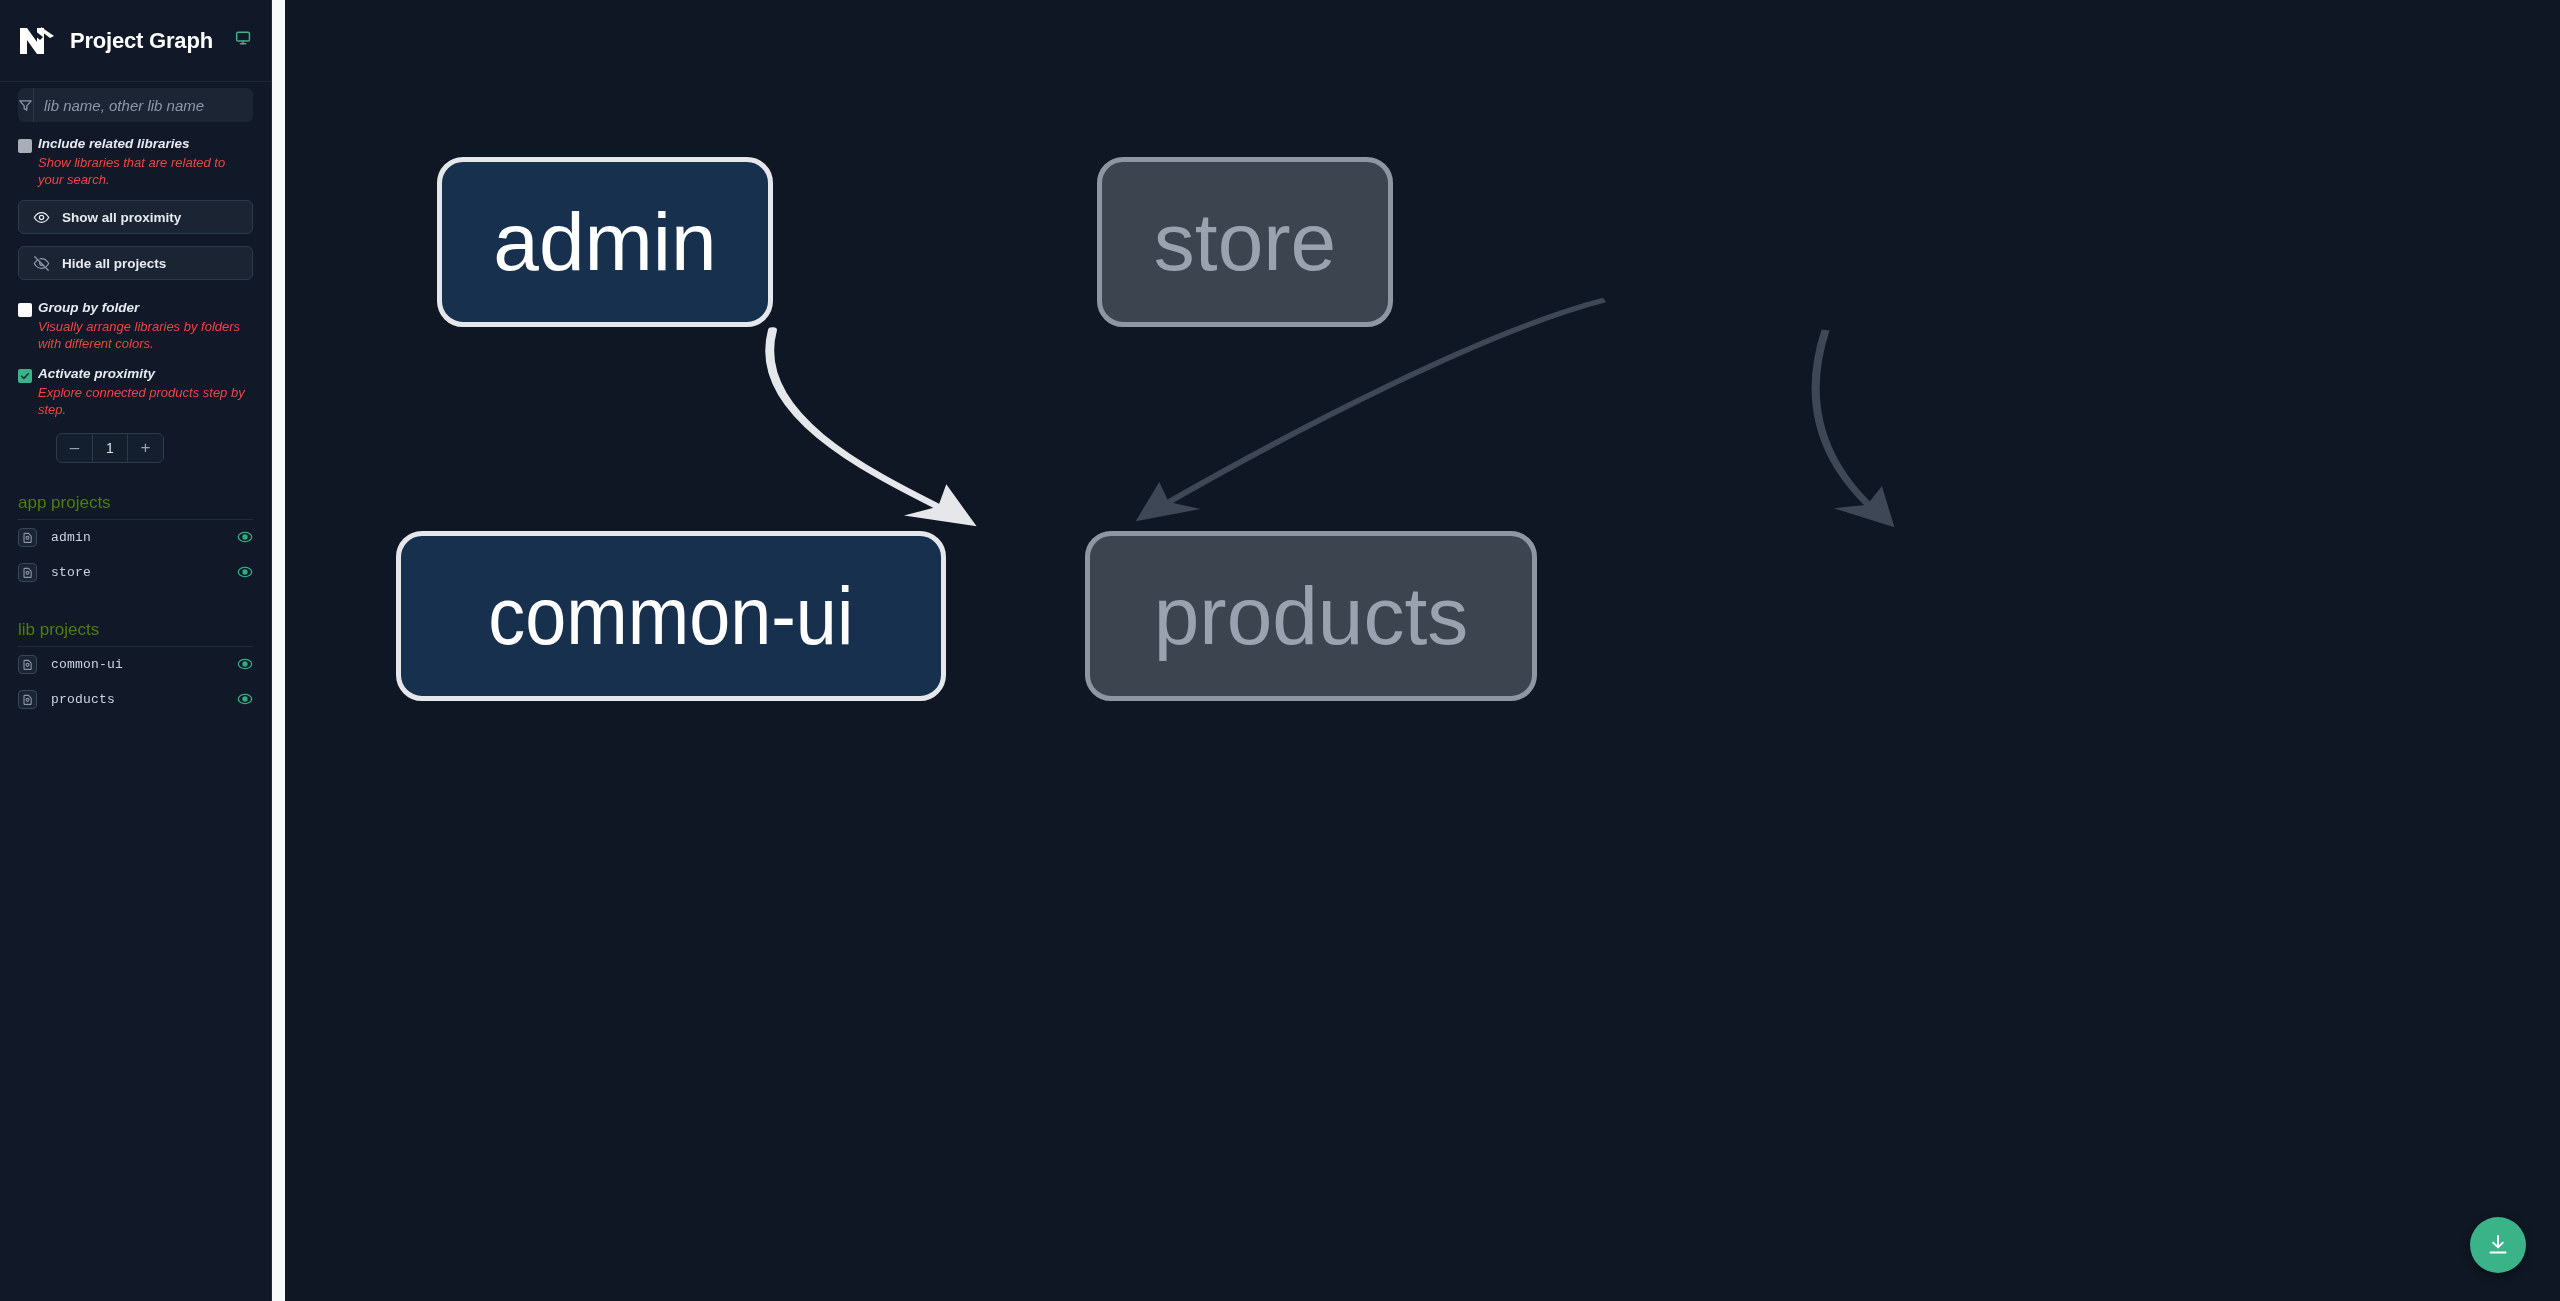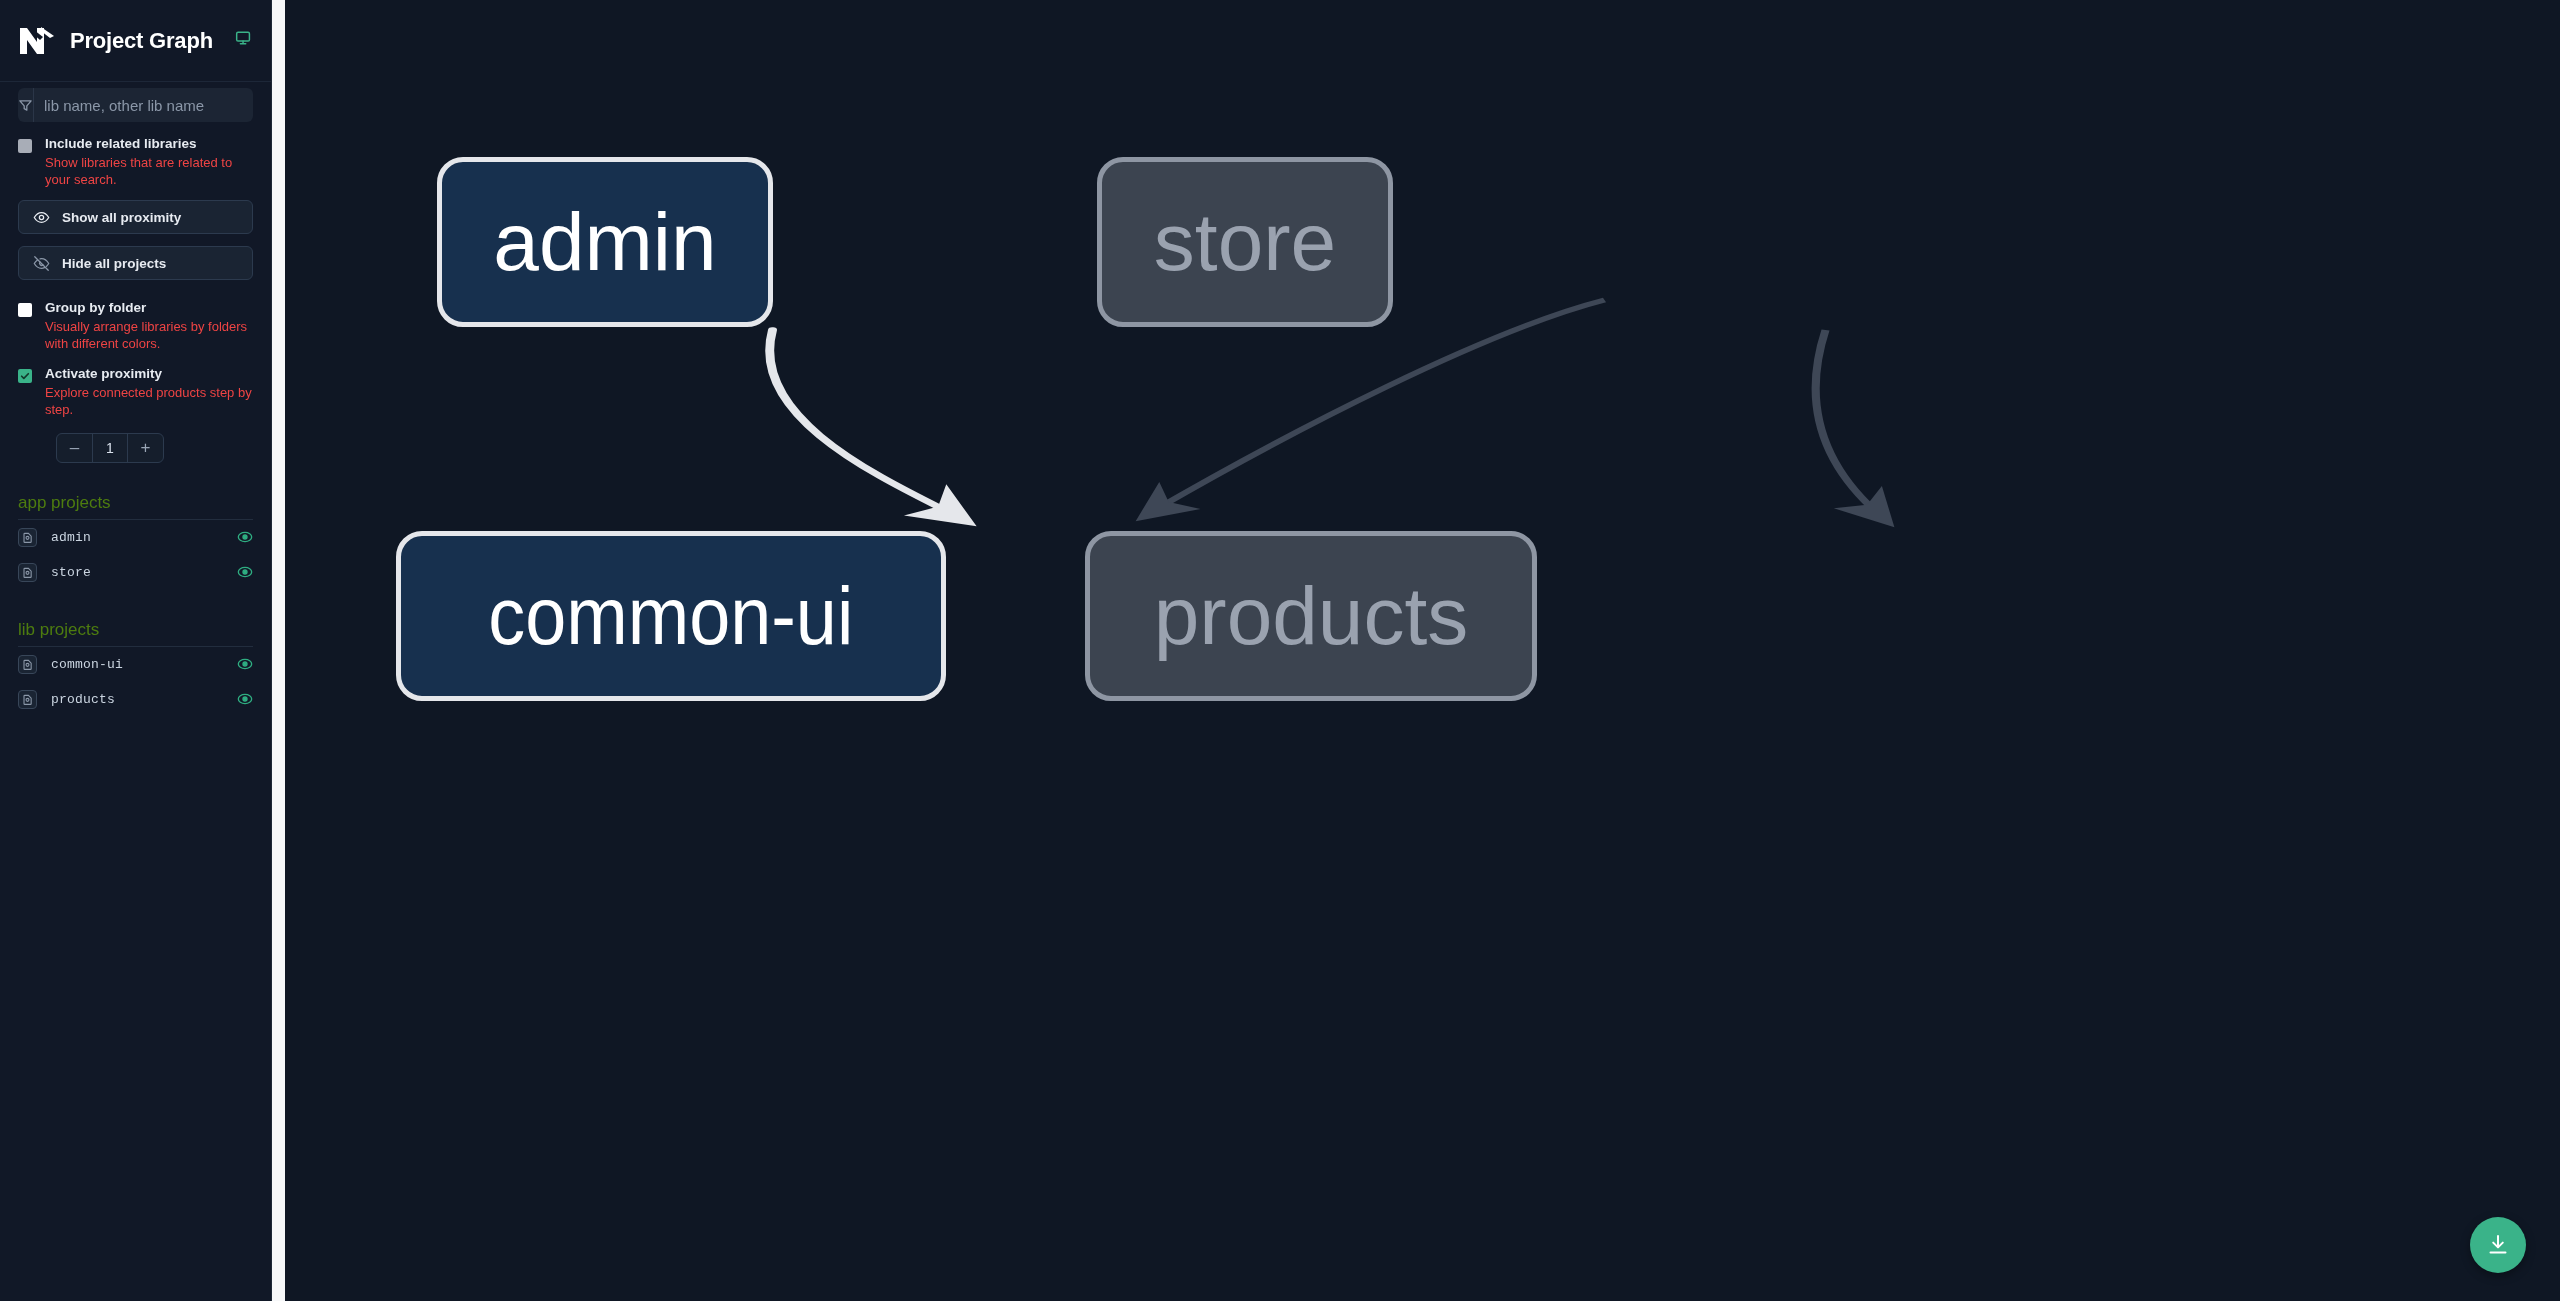--- a/index.html
+++ b/index.html
@@ -55,25 +55,26 @@
     width: 36px; display: flex; align-items: center; justify-content: center;
     border-right: 1px solid #2b3purpose;
     border-right: 1px solid #2b3648;
   }
   .filter-icon { width: 15px; height: 15px; }
   .search-input {
     flex: 1; background: transparent; border: none; outline: none;
     color: #8b5cf6; font-size: 15px;
     font-family: "Liberation Sans", sans-serif;
     padding: 0 10px;
+    font-style: italic;
   }
   .search-input::placeholder { color: #8b97a8; }
 
   
-  .cb-row { display: flex; gap: 13px; margin-top: 14px; }
+  .cb-row { display: flex; gap: 6px; margin-top: 14px; font-style: italic; }
   .cb-box {
     width: 14px; height: 14px; flex: 0 0 14px; margin-top: 3px;
     border-radius: 2px; background: #a8adb7;
     display: flex; align-items: center; justify-content: center;
   }
   .cb-box.white { background: #ffffff; }
   .cb-box.checked { background: #3ab389; }
   .cb-check { width: 10px; height: 10px; display: none; }
   .cb-box.checked .cb-check { display: block; }
   .cb-text { flex: 1; }

